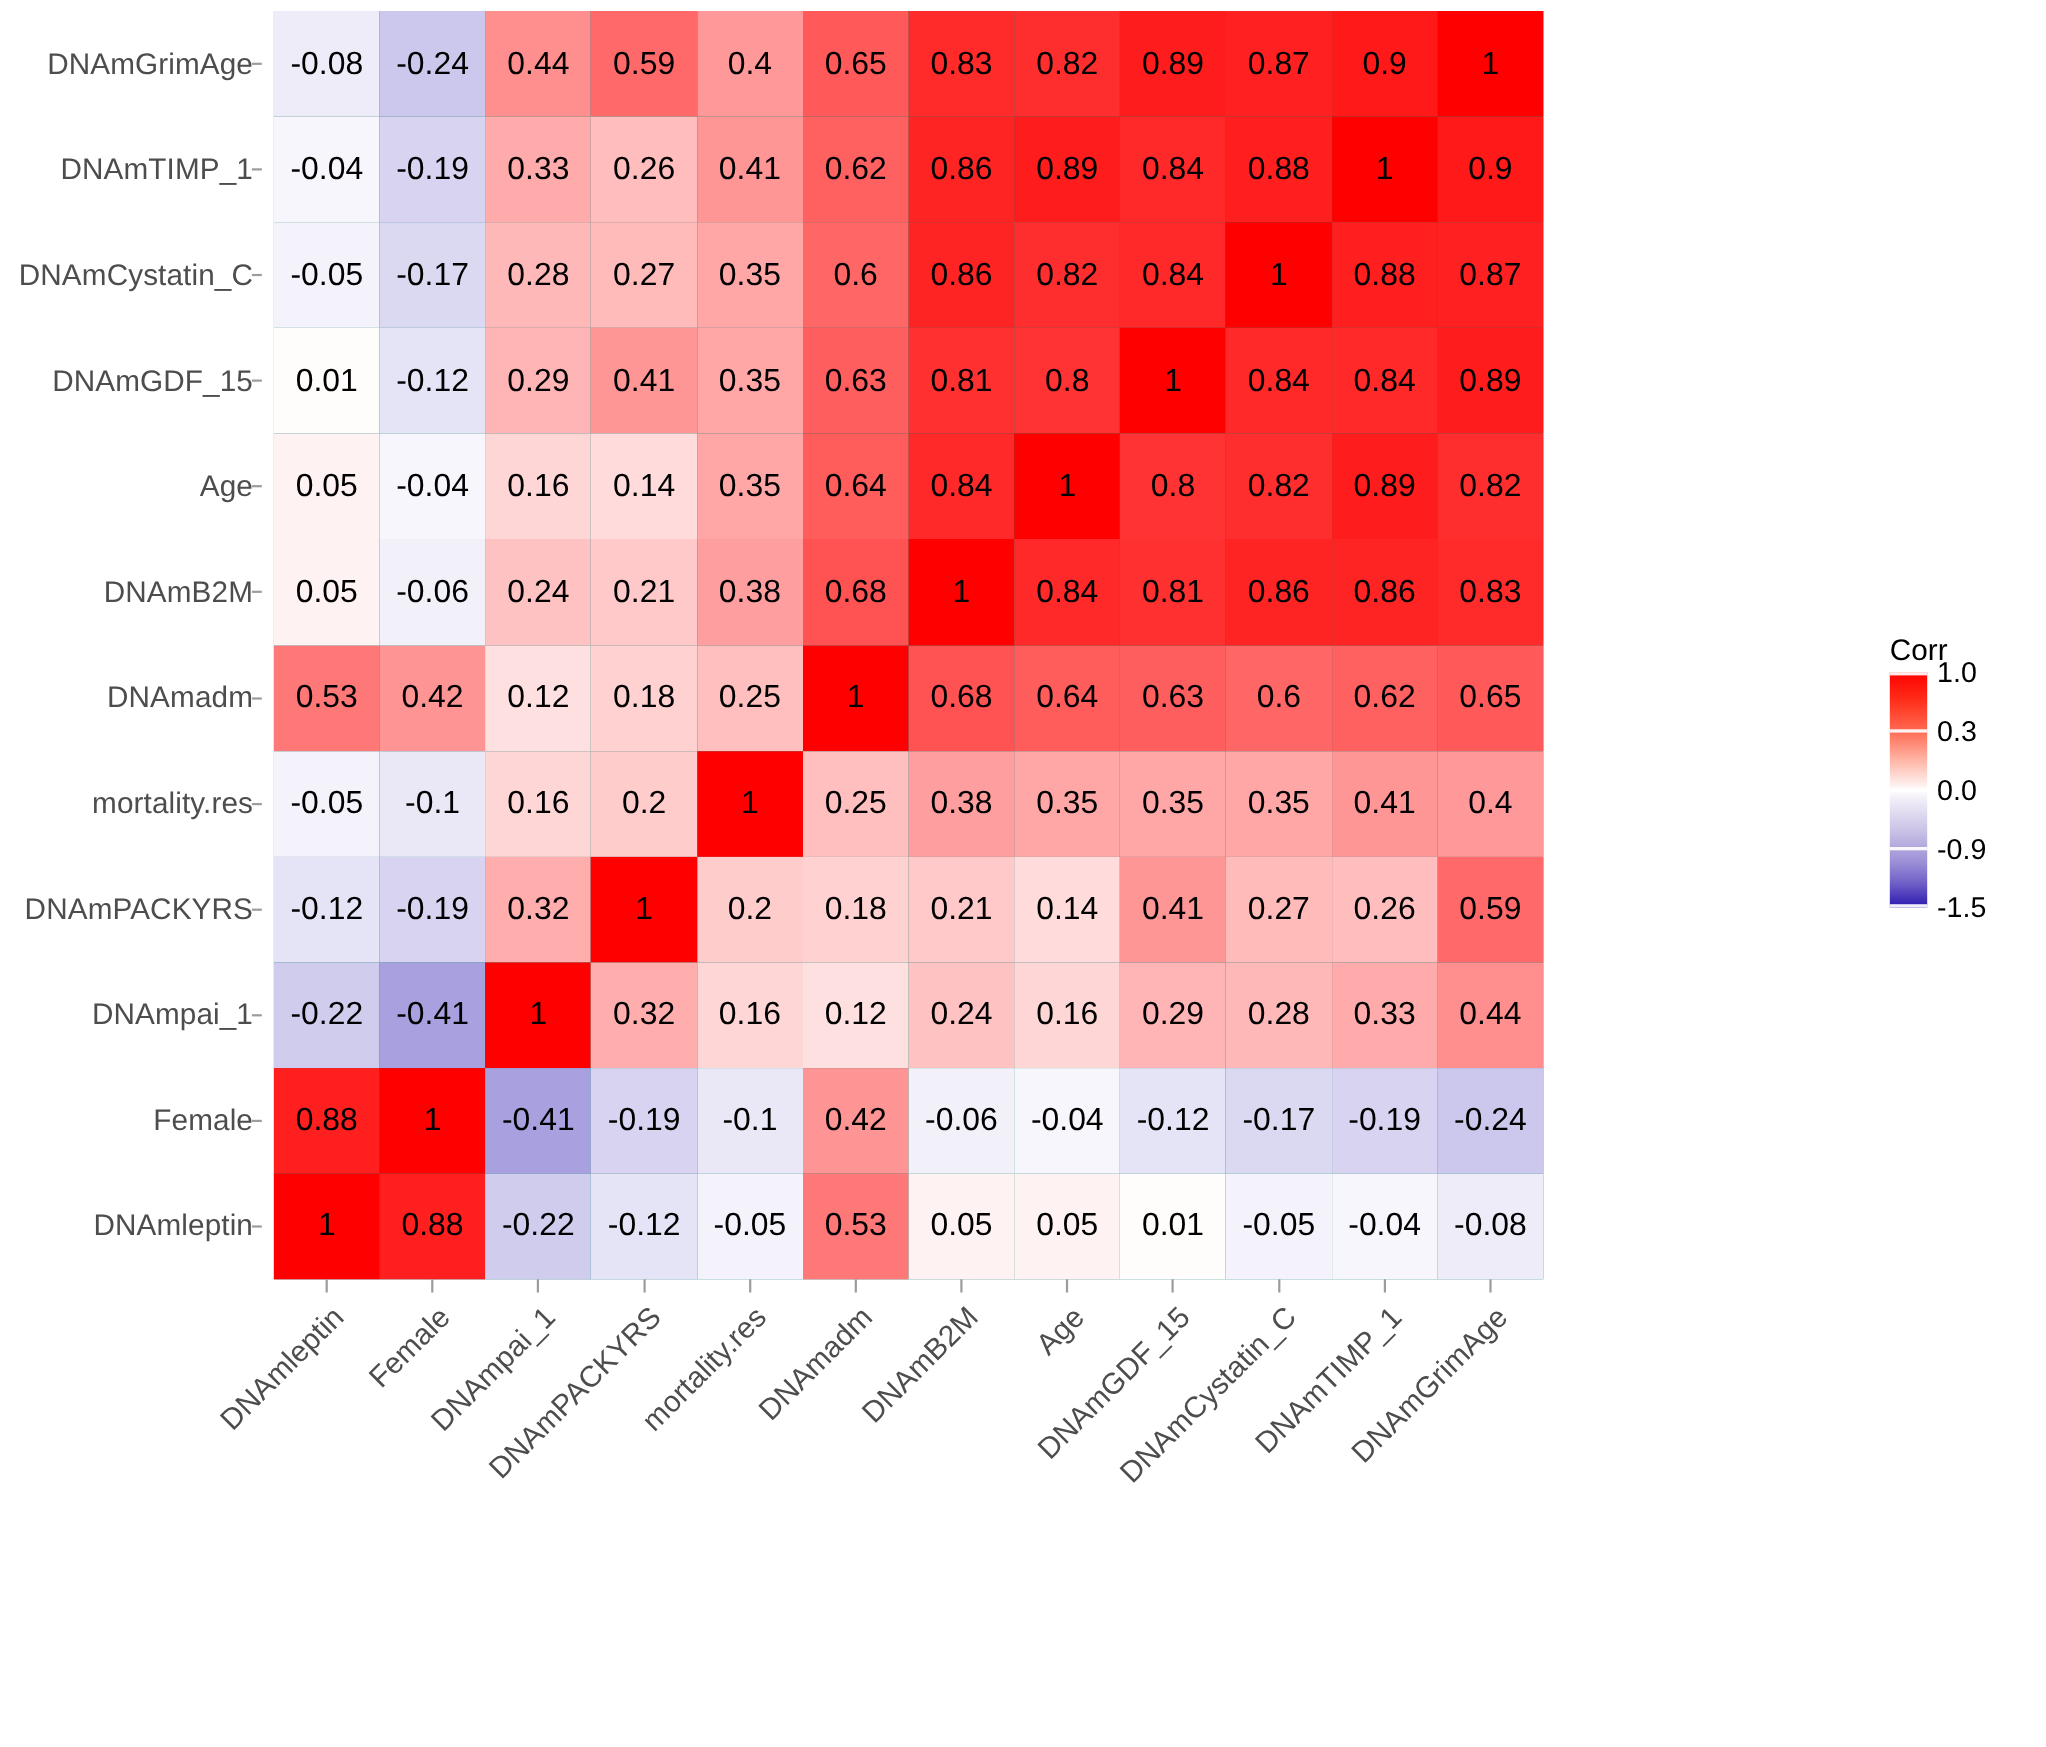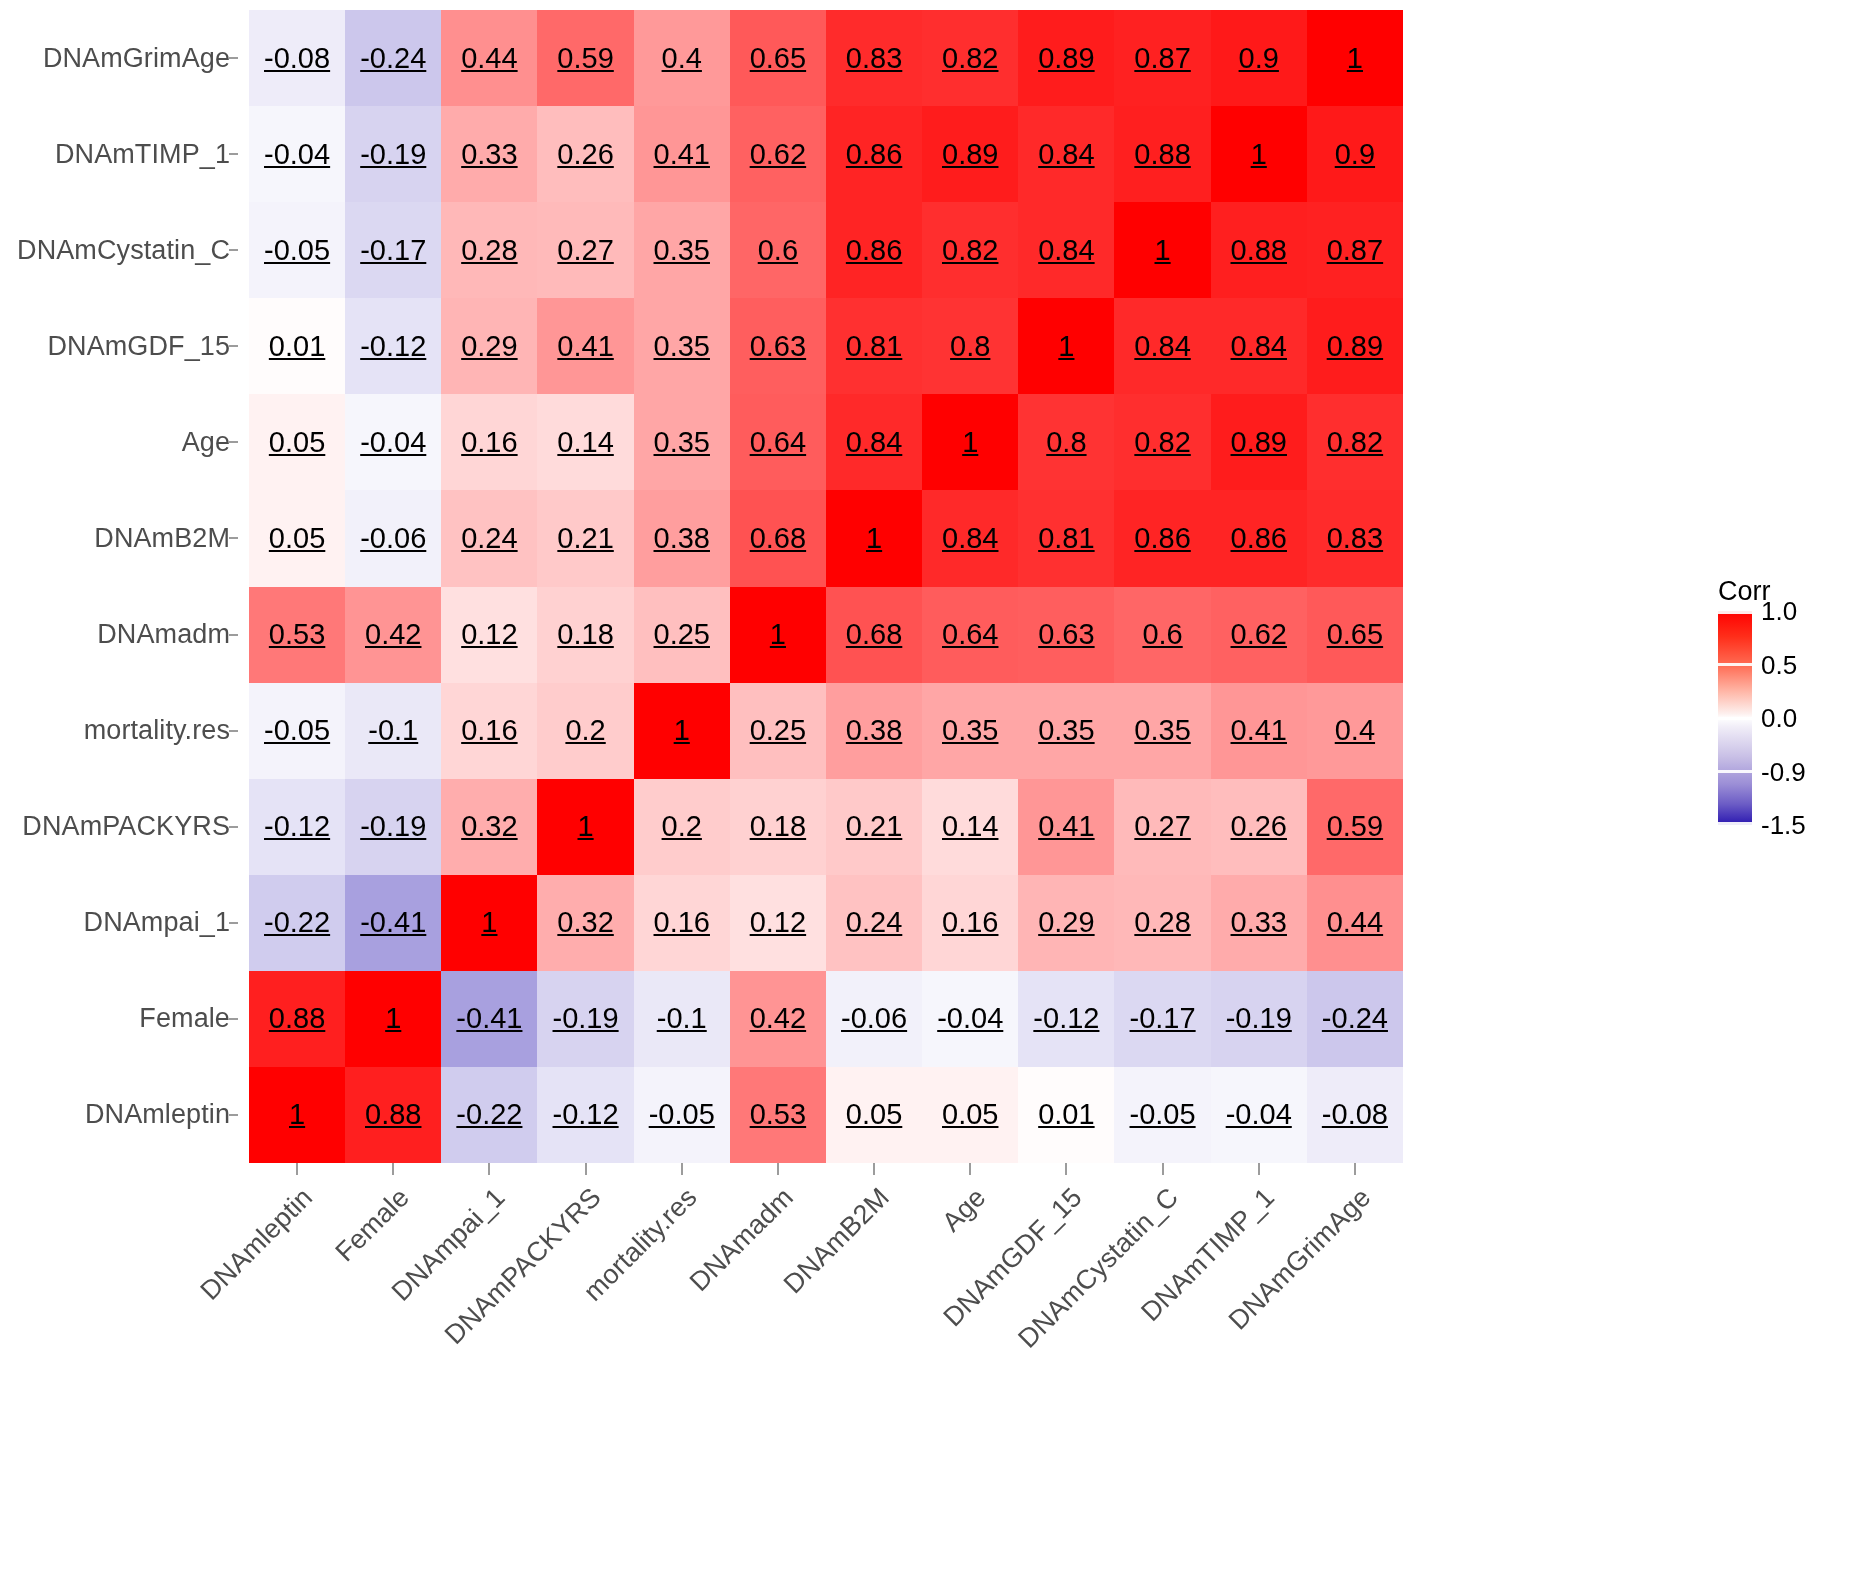--- a/index.html
+++ b/index.html
@@ -58,21 +58,20 @@
   .grid {
     position: absolute;
     left: 249px;
     top: 10px;
     width: 1154px;
     height: 1153px;
     display: grid;
     grid-template-columns: repeat(12, 1fr);
     grid-template-rows: repeat(12, 1fr);
     background: #0f766e;
-    text-decoration: underline;
   }
   .cell {
     position: relative;
     display: flex;
     align-items: center;
     justify-content: center;
   }
   .cell-val {
     font-size: 29px;
     color: #000000;
@@ -739,21 +738,21 @@
         <div class="legend-ticks">
             <div class="legend-tick" style="top: 0px;"></div>
             <div class="legend-tick" style="top: 52px;"></div>
             <div class="legend-tick" style="top: 105.5px;"></div>
             <div class="legend-tick" style="top: 159px;"></div>
             <div class="legend-tick" style="top: 211px;"></div>
           </div>
       </div>
       <div class="legend-labels">
           <div class="legend-label" style="top: 0px;">1.0</div>
-          <div class="legend-label" style="top: 53.5px;">0.5</div>
+          <div class="legend-label" style="top: 53.5px;">0.3</div>
           <div class="legend-label" style="top: 107px;">0.0</div>
           <div class="legend-label" style="top: 160.5px;">-0.9</div>
           <div class="legend-label" style="top: 214px;">-1.5</div>
         </div>
     </div>
   </div>
 
 </div>
 
 </body></html>

